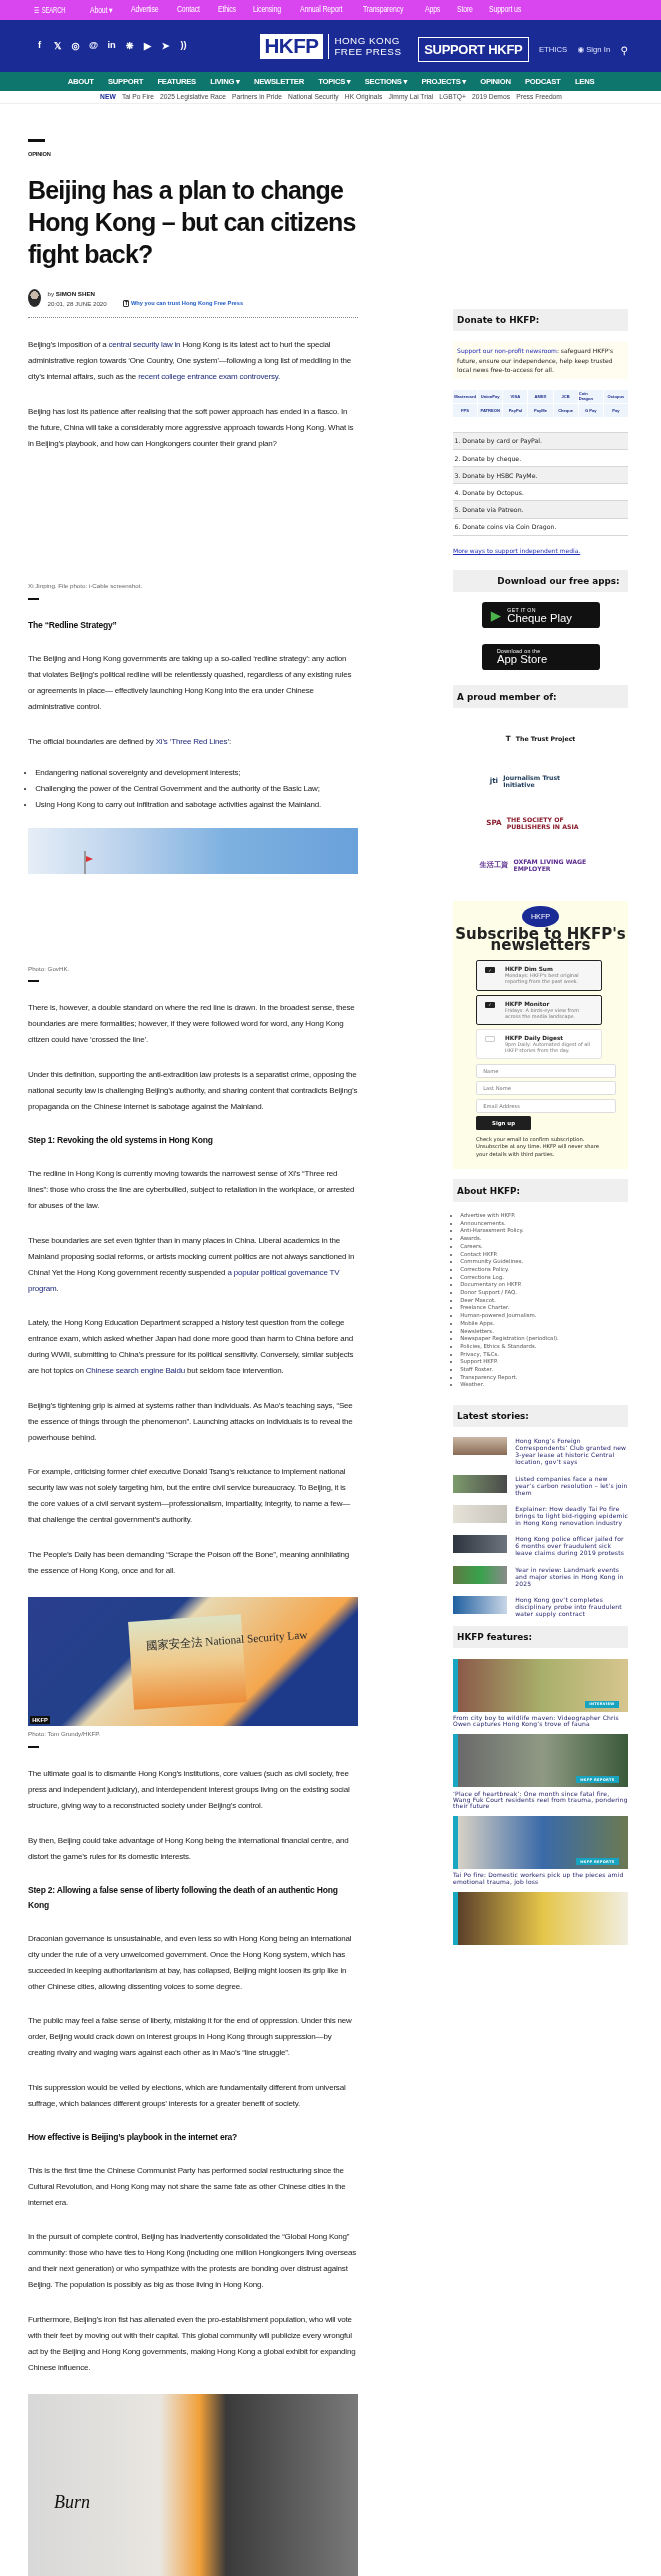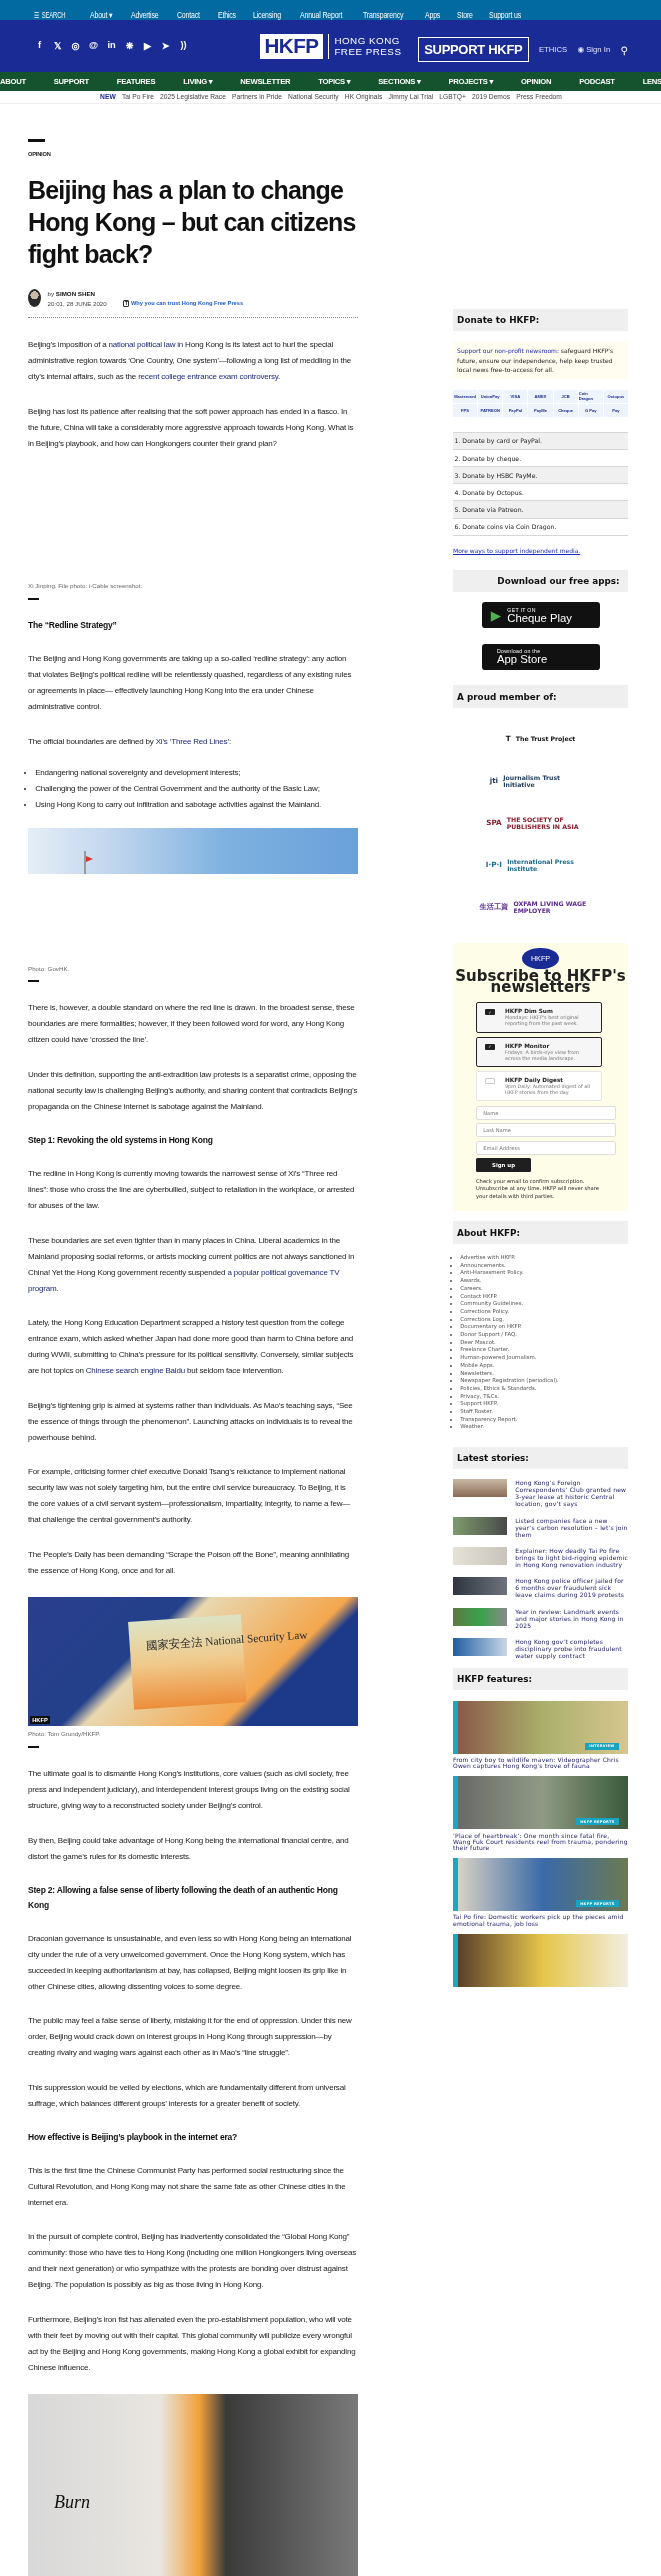--- a/index.html
+++ b/index.html
@@ -1,40 +1,40 @@
 <!DOCTYPE html>
 <html style="font-size:8.2px"><head>
 <meta charset="utf-8">
 <style>
   * { box-sizing: border-box; margin: 0; padding: 0; }
   html, body { width: 662px; background: #fff; }
   body { font-family: "Liberation Sans", sans-serif; color: #222; height: 3091px; overflow: hidden; position: relative; }
   a { color: #1e2a78; }
 
   
-  .util-bar { height: 19.6px; background: #0369a1; display: flex; align-items: flex-end; padding-left: 34px; gap: 0; }
+  .util-bar { height: 19.6px; background: #d946ef; display: flex; align-items: center; padding-left: 34px; gap: 0; }
   .util-bar span { color: #fff; font-size: 8.2px; font-family: "Liberation Sans", sans-serif; margin-right: 14px; letter-spacing: -0.2px; transform: scaleX(0.85); transform-origin: left; display: inline-block; }
   .util-bar .menu-ico { display:inline-block; width: 7.2px; margin-right: 2.1px; }
 
   
   .brand { height: 52px; background: #1b2b96; position: relative; }
   .social { position: absolute; left: 34px; top: 18.5px; display: flex; gap: 6.7px; }
   .social span { width: 11.3px; height: 14.4px; color: #fff; font-size: 9.3px; font-weight: bold; display: flex; align-items: center; justify-content: center; }
   .logo { position: absolute; left: 260px; top: 14.4px; display: flex; align-items: center; }
   .logo-box { width: 63px; height: 25px; background: #fff; color: #1b2b96; font-weight: bold; font-size: 20.6px; display: flex; align-items: center; justify-content: center; letter-spacing: -0.5px; }
   .logo-sep { width: 1px; height: 25px; background: #fff; margin: 0 5.2px; }
   .logo-text { color: #fff; font-size: 9.8px; line-height: 11.3px; letter-spacing: 0.5px; font-weight: normal; }
   .hdr-right { position: absolute; right: 34px; top: 17.5px; display: flex; align-items: center; gap: 10.3px; }
   .support-btn { border: 0.8px solid #fff; color: #fff; font-weight: bold; font-size: 13px; padding: 4.1px 5.2px; letter-spacing: -0.3px; }
   .hdr-link { color: #dfe3ff; font-size: 7.7px; }
   .hdr-signin { color: #dfe3ff; font-size: 7.7px; display: flex; align-items: center; gap: 2.1px; }
   .hdr-search { color: #fff; font-size: 10.3px; }
 
   
-  .main-nav { height: 19.6px; background: #14532d; display: flex; align-items: center; justify-content: space-between; gap: 14.4px; }
+  .main-nav { height: 19.6px; background: #0f766e; display: flex; align-items: center; justify-content: center; gap: 14.4px; }
   .main-nav span { color: #fff; font-weight: bold; font-size: 7.7px; letter-spacing: -0.3px; }
 
   
   .trending { height: 12.4px; display: flex; align-items: center; justify-content: center; gap: 6.2px; font-size: 6.7px; color: #444; border-bottom: 0.5px solid #eee; }
   .trending .new { color: #1b2b96; font-weight: bold; }
 
   
   .article { position: absolute; left: 28px; top: 139px; width: 330px; }
   .kicker-bar { width: 16.5px; height: 2.6px; background: #111; margin-bottom: 9.3px; }
   .kicker { font-size: 5.7px; font-weight: bold; color: #222; letter-spacing: -0.2px; margin-bottom: 17.5px; }
@@ -195,21 +195,21 @@
       <div class="by"><span>by</span> <b>SIMON SHEN</b></div>
       <div class="date">20:01, 28 JUNE 2020</div>
     </div>
     <div class="trust">
       <span class="t-ico">T</span>
       <span>Why you can trust Hong Kong Free Press</span>
     </div>
   </div>
 
   <div class="body">
-    <p><span>Beijing’s imposition of a </span><a>national political law in</a><span> Hong Kong is its latest act to hurl the special administrative region towards ‘One Country, One system’—following a long list of meddling in the city’s internal affairs, such as the </span><a>recent college entrance exam controversy</a><span>.</span></p>
+    <p><span>Beijing’s imposition of a </span><a>central security law in</a><span> Hong Kong is its latest act to hurl the special administrative region towards ‘One Country, One system’—following a long list of meddling in the city’s internal affairs, such as the </span><a>recent college entrance exam controversy</a><span>.</span></p>
     <p>Beijing has lost its patience after realising that the soft power approach has ended in a fiasco. In the future, China will take a considerably more aggressive approach towards Hong Kong.  What is in Beijing’s playbook, and how can Hongkongers counter their grand plan?</p>
 
     <div class="fig img-white"></div>
     <div class="caption">Xi Jinping. File photo: i-Cable screenshot.</div>
     <div class="cap-bar"></div>
 
     <h3>The “Redline Strategy”</h3>
     <p>The Beijing and Hong Kong governments are taking up a so-called ‘redline strategy’: any action that violates Beijing’s political redline will be relentlessly quashed, regardless of any existing rules or agreements in place— effectively launching Hong Kong into the era under Chinese administrative control.</p>
     <p><span>The official boundaries are defined by </span><a>Xi’s ‘Three Red Lines’</a><span>:</span></p>
     <ul>
@@ -218,21 +218,21 @@
       <li>Using Hong Kong to carry out infiltration and sabotage activities against the Mainland.</li>
     </ul>
 
     <div class="fig img-sky">
         <div class="flag"></div>
       </div>
     <div class="fig img-white" style="height:82px"></div>
     <div class="caption">Photo: GovHK.</div>
     <div class="cap-bar"></div>
 
-    <p>There is, however, a double standard on where the red line is drawn. In the broadest sense, these boundaries are mere formalities; however, if they been followed word for word, any Hong Kong citizen could have ‘crossed the line’.</p>
+    <p>There is, however, a double standard on where the red line is drawn. In the broadest sense, these boundaries are mere formalities; however, if they were followed word for word, any Hong Kong citizen could have ‘crossed the line’.</p>
     <p>Under this definition, supporting the anti-extradition law protests is a separatist crime, opposing the national security law is challenging Beijing’s authority, and sharing content that contradicts Beijing’s propaganda on the Chinese internet is sabotage against the Mainland.</p>
     <h3>Step 1: Revoking the old systems in Hong Kong</h3>
     <p>The redline in Hong Kong is currently moving towards the narrowest sense of Xi’s “Three red lines”: those who cross the line are cyberbullied, subject to retaliation in the workplace, or arrested for abuses of the law.</p>
     <p><span>These boundaries are set even tighter than in many places in China. Liberal academics in the Mainland proposing social reforms, or artists mocking current politics are not always sanctioned in China! Yet the Hong Kong government recently suspended </span><a>a popular political governance TV program</a><span>.</span></p>
     <p><span>Lately, the Hong Kong Education Department scrapped a history test question from the college entrance exam, which asked whether Japan had done more good than harm to China before and during WWII, submitting to China’s pressure for its political sensitivity. Conversely, similar subjects are hot topics on </span><a>Chinese search engine Baidu</a><span> but seldom face intervention.</span></p>
     <p>Beijing’s tightening grip is aimed at systems rather than individuals. As Mao’s teaching says, “See the essence of things through the phenomenon”. Launching attacks on individuals is to reveal the powerhouse behind.</p>
     <p>For example, criticising former chief executive Donald Tsang’s reluctance to implement national security law was not solely targeting him, but the entire civil service bureaucracy. To Beijing, it is the core values of a civil servant system—professionalism, impartiality, integrity, to name a few—that challenge the central government’s authority.</p>
     <p>The People’s Daily has been demanding “Scrape the Poison off the Bone”, meaning annihilating the essence of Hong Kong, once and for all.</p>
 
     <div class="fig img-nsl">
@@ -311,24 +311,20 @@
         <span class="mlogo" style="color: rgb(17, 17, 17);">T</span>
         <span class="mtext" style="color: rgb(17, 17, 17); max-width: 88px;">The Trust Project</span>
       </div>
       <div class="member">
         <span class="mlogo" style="color: rgb(30, 58, 90);">jti</span>
         <span class="mtext" style="color: rgb(30, 58, 90); max-width: 88px;">Journalism Trust Initiative</span>
       </div>
       <div class="member">
         <span class="mlogo" style="color: rgb(138, 28, 44);">SPA</span>
         <span class="mtext" style="color: rgb(138, 28, 44); max-width: 88px;">THE SOCIETY OF PUBLISHERS IN ASIA</span>
-      </div>
-      <div class="member">
-        <span class="mlogo" style="color: rgb(31, 106, 143);">I·P·I</span>
-        <span class="mtext" style="color: rgb(31, 106, 143); max-width: 88px;">International Press Institute</span>
       </div>
       <div class="member">
         <span class="mlogo" style="color: rgb(91, 45, 142);">生活工資</span>
         <span class="mtext" style="color: rgb(91, 45, 142); max-width: 88px;">OXFAM LIVING WAGE EMPLOYER</span>
       </div>
     </div>
 
   <div class="newsletter">
     <div class="nl-logo">HKFP</div>
     <div class="nl-title">Subscribe to HKFP's newsletters</div>

